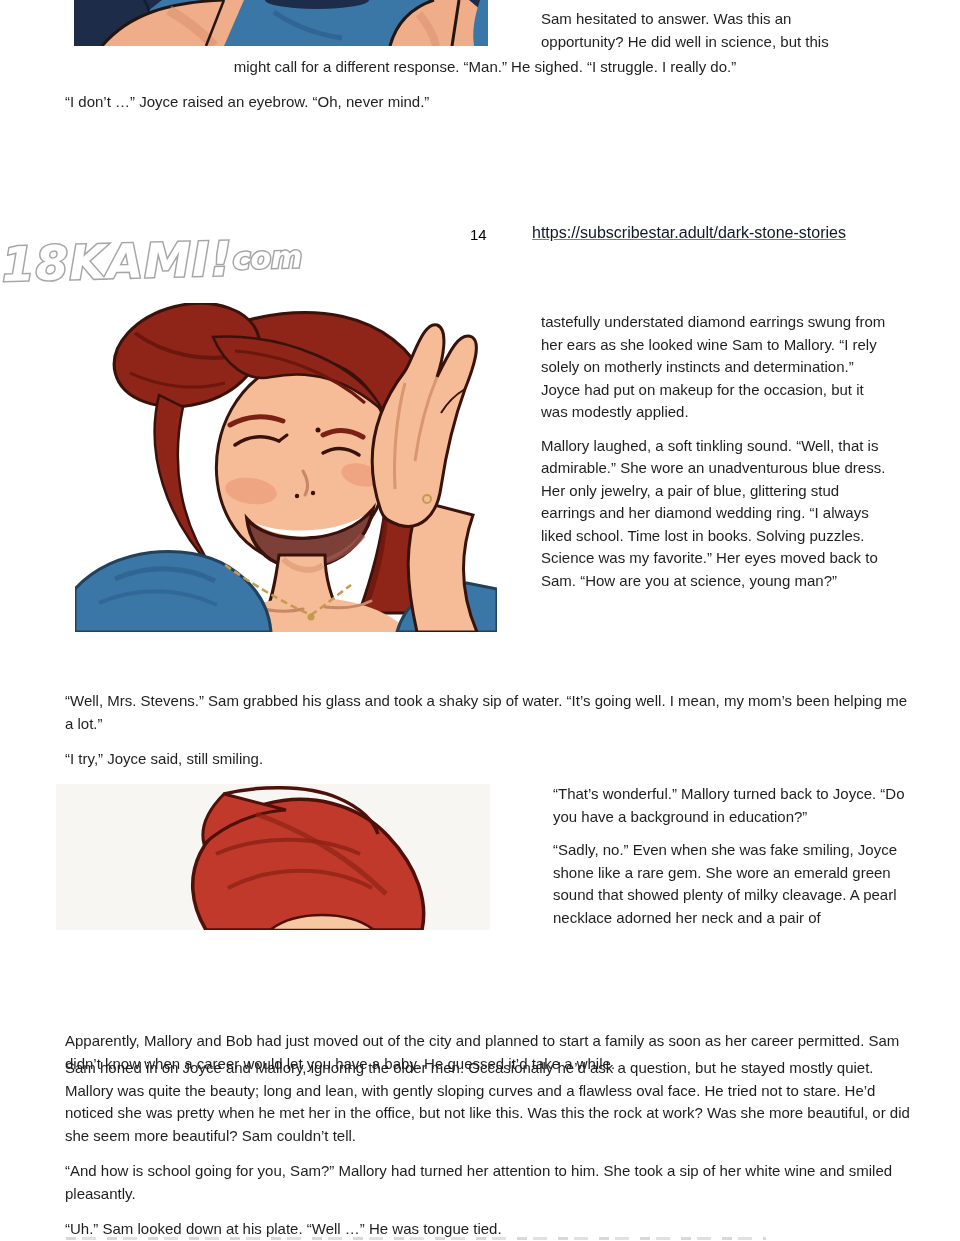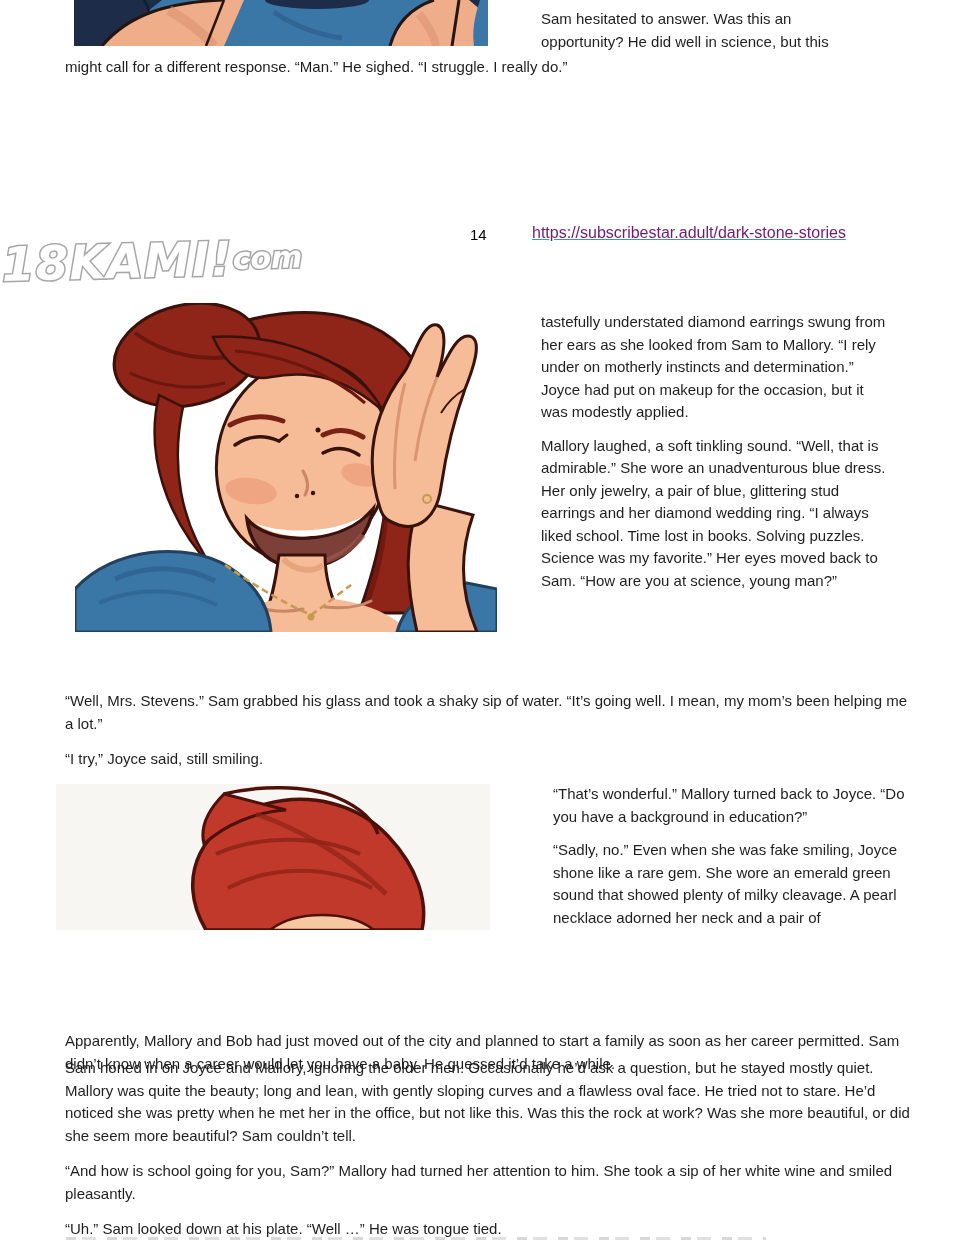--- a/index.html
+++ b/index.html
@@ -14,21 +14,21 @@
     font-size:15px;
     line-height:22.5px;
     text-decoration:underline;
   }
   .txt{position:absolute;}
   .right-col p{margin:0 0 11px 0;}
   .pagenum{position:absolute;font-size:15px;color:#000000;}
   .doclink{
     position:absolute;
     font-size:16px;
-    color:#701a75;
+    color:#0f172a;
     text-decoration:underline;
     text-decoration-color:#3e92c5;
     cursor:pointer;
   }
   .watermark{
     position:absolute;
     left:2px;top:250px;
     z-index:5;
     font-family:"DejaVu Sans", sans-serif;
     font-weight:800;
@@ -70,22 +70,23 @@
     <path d="M316 46 C 322 24 336 8 360 0 L 414 0 L 414 46 Z" fill="#f0ad8a"></path>
     <path d="M316 46 C 322 24 336 8 360 0" fill="none" stroke="#24160f" stroke-width="3"></path>
     <path d="M385 0 L378 46" fill="none" stroke="#24160f" stroke-width="3"></path>
     <path d="M395 0 L414 0 L414 16 Z" fill="#1c2c49"></path>
     <path d="M406 0 C 400 18 398 32 400 46 L 414 46 L 414 0 Z" fill="#3a76a6"></path>
     <path d="M345 14 C 355 26 360 36 362 46" fill="none" stroke="#d98f6f" stroke-width="8" opacity=".5"></path>
   </svg>
 
   <div class="txt" style="left:541px;top:8px;width:322px;">Sam hesitated to answer. Was this an opportunity? He did well in science, but this</div>
 
-  <div class="txt" style="left:65px;top:56px;width:840px;">might call for a different response. “Man.” He sighed. “I struggle. I really do.”</div>
+  <div class="txt" style="left:65px;top:56px;width:840px;text-align:center;">might call for a different response. “Man.” He sighed. “I struggle. I really do.”</div>
 
+  <div class="txt" style="left:65px;top:91px;width:840px;">“I don’t …” Joyce raised an eyebrow. “Oh, never mind.”</div>
 
 
   <div class="pagenum" style="left:470px;top:224px;">14</div>
   <a class="doclink" style="left:532px;top:222px;">https://subscribestar.adult/dark-stone-stories</a>
 
   <div class="watermark"><span class="wm-big">18KAMI!</span><span class="wm-small">com</span></div>
 
   <svg class="illus" style="left:75px;top:303px;width:422px;height:329px;" viewBox="0 0 422 329">
     <rect x="0" y="0" width="422" height="329" fill="#ffffff"></rect>
 
@@ -142,21 +143,21 @@
 
     <path d="M342 329 C 330 276 330 240 344 198 L 398 212 C 384 252 386 292 402 329 Z" fill="#f5bc97" stroke="#3a120c" stroke-width="3"></path>
     <path d="M306 208 C 288 156 298 110 330 68 C 338 56 348 18 362 22 C 374 26 368 56 362 74 C 374 50 384 28 397 34 C 407 40 398 66 390 86 C 382 108 372 144 366 184 C 362 214 344 228 324 222 C 312 218 308 214 306 208 Z" fill="#f5bc97" stroke="#3a120c" stroke-width="3"></path>
     <path d="M362 74 C 352 98 344 128 340 158" fill="none" stroke="#d99670" stroke-width="3"></path>
     <path d="M330 80 C 322 110 318 150 320 186" fill="none" stroke="#d99670" stroke-width="3"></path>
     <path d="M390 86 C 380 92 372 100 366 110" fill="none" stroke="#3a120c" stroke-width="2"></path>
     <circle cx="352" cy="196" r="4" fill="none" stroke="#c59a4e" stroke-width="2"></circle>
   </svg>
 
   <div class="txt right-col" style="left:541px;top:311px;width:350px;">
-    <p>tastefully understated diamond earrings swung from her ears as she looked from Sam to Mallory. “I rely under on motherly instincts and determination.” Joyce had put on makeup for the occasion, but it was modestly applied.</p>
+    <p>tastefully understated diamond earrings swung from her ears as she looked wine Sam to Mallory. “I rely solely on motherly instincts and determination.” Joyce had put on makeup for the occasion, but it was modestly applied.</p>
     <p>Mallory laughed, a soft tinkling sound. “Well, that is admirable.” She wore an unadventurous blue dress. Her only jewelry, a pair of blue, glittering stud earrings and her diamond wedding ring. “I always liked school. Time lost in books. Solving puzzles. Science was my favorite.” Her eyes moved back to Sam. “How are you at science, young man?”</p>
   </div>
 
 
   <div class="txt" style="left:65px;top:748px;width:845px;">“I try,” Joyce said, still smiling.</div>
 
   <div class="txt" style="left:65px;top:690px;width:845px;">“Well, Mrs. Stevens.” Sam grabbed his glass and took a shaky sip of water. “It’s going well. I mean, my mom’s been helping me a lot.”</div>
 
   <svg class="illus" style="left:56px;top:784px;width:434px;height:146px;" viewBox="0 0 434 146">
     <rect x="0" y="0" width="434" height="146" fill="#f7f6f3"></rect>

